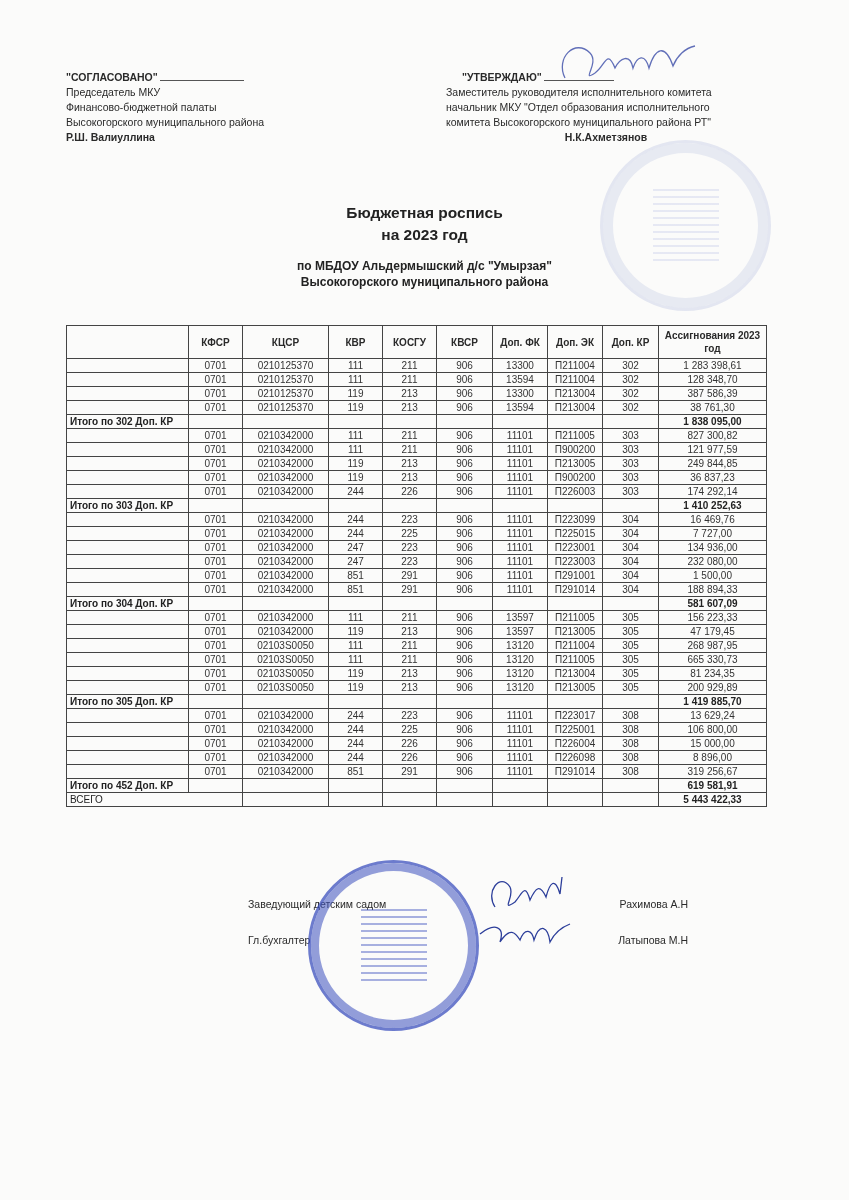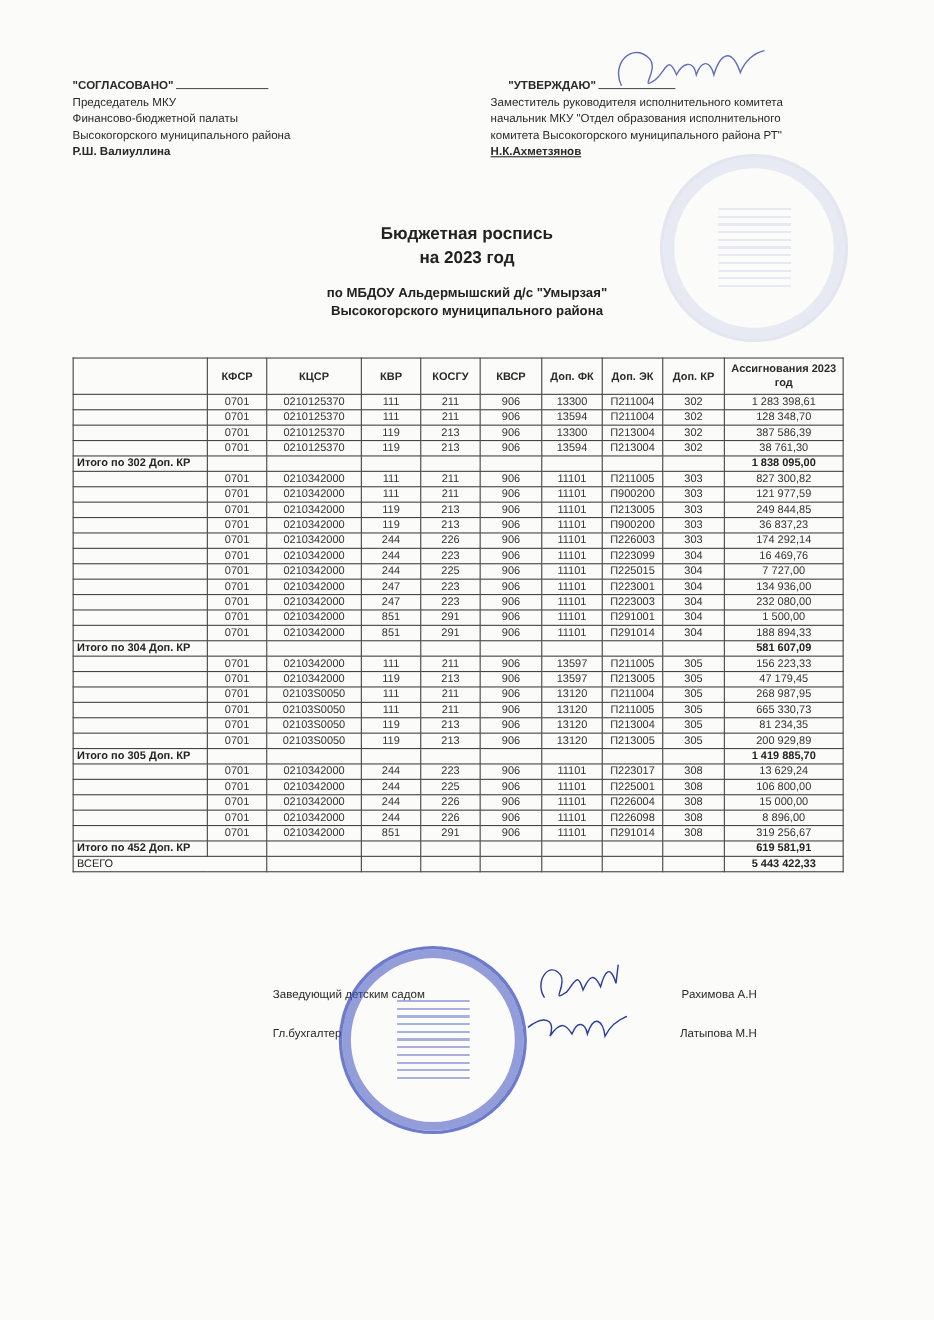--- a/index.html
+++ b/index.html
@@ -8,21 +8,21 @@
     background: #fbfbfa;
     font-family: "Liberation Sans", sans-serif;
     color: #2a2a2a;
   }
   .abs { position: absolute; }
   .blk { font-size: 10.5px; line-height: 15px; }
   .blk .b { font-weight: bold; }
   #approve-left { left: 66px; top: 70px; width: 330px; }
   #approve-right { left: 446px; top: 70px; width: 330px; }
   #approve-right .ttl { padding-left: 16px; }
-  #approve-right .nm { text-align: left; padding-right: 10px; text-decoration: underline; }
+  #approve-right .nm { text-align: center; padding-right: 10px; }
   .uline { display: inline-block; width: 84px; border-bottom: 1px solid #555; height: 10px; vertical-align: baseline; margin-left: 2px; }
   .sig-line { display: inline-block; width: 70px; border-bottom: 1px solid #555; height: 10px; margin-left: 2px; }
 
   #title { left: 0; width: 849px; top: 202px; text-align: center; font-size: 15.5px; font-weight: bold; line-height: 22px; color: #222; }
   #subtitle { left: 0; width: 849px; top: 258px; text-align: center; font-size: 12px; font-weight: bold; line-height: 16px; color: #222; }
 
   table#budget {
     position: absolute; left: 66px; top: 309px; width: 700px;
     border-collapse: collapse; table-layout: fixed;
     font-size: 10px;
@@ -229,20 +229,32 @@
         <td class="c">0701</td>
         <td class="c">0210342000</td>
         <td class="c">244</td>
         <td class="c">226</td>
         <td class="c">906</td>
         <td class="c">11101</td>
         <td class="c">П226003</td>
         <td class="c">303</td>
         <td class="r">174 292,14</td>
       </tr>
+      <tr class="subtotal">
+        <td>Итого по 303 Доп. КР</td>
+        <td></td>
+        <td></td>
+        <td></td>
+        <td></td>
+        <td></td>
+        <td></td>
+        <td></td>
+        <td></td>
+        <td class="r">1 410 252,63</td>
+      </tr>
       <tr>
         <td></td>
         <td class="c">0701</td>
         <td class="c">0210342000</td>
         <td class="c">244</td>
         <td class="c">223</td>
         <td class="c">906</td>
         <td class="c">11101</td>
         <td class="c">П223099</td>
         <td class="c">304</td>

